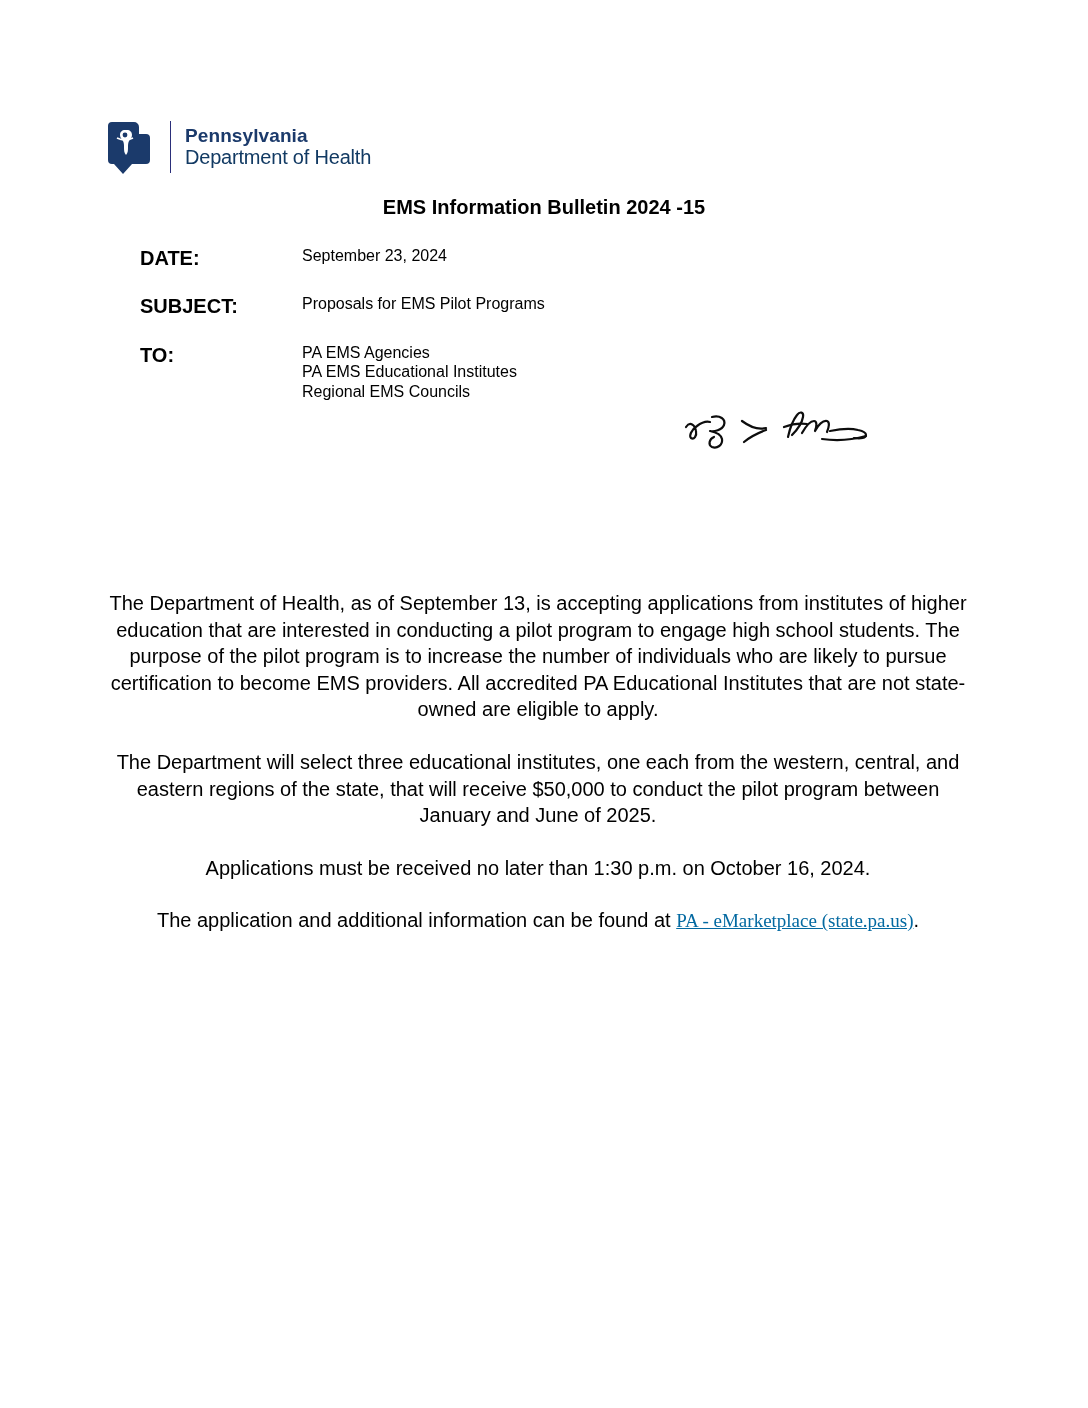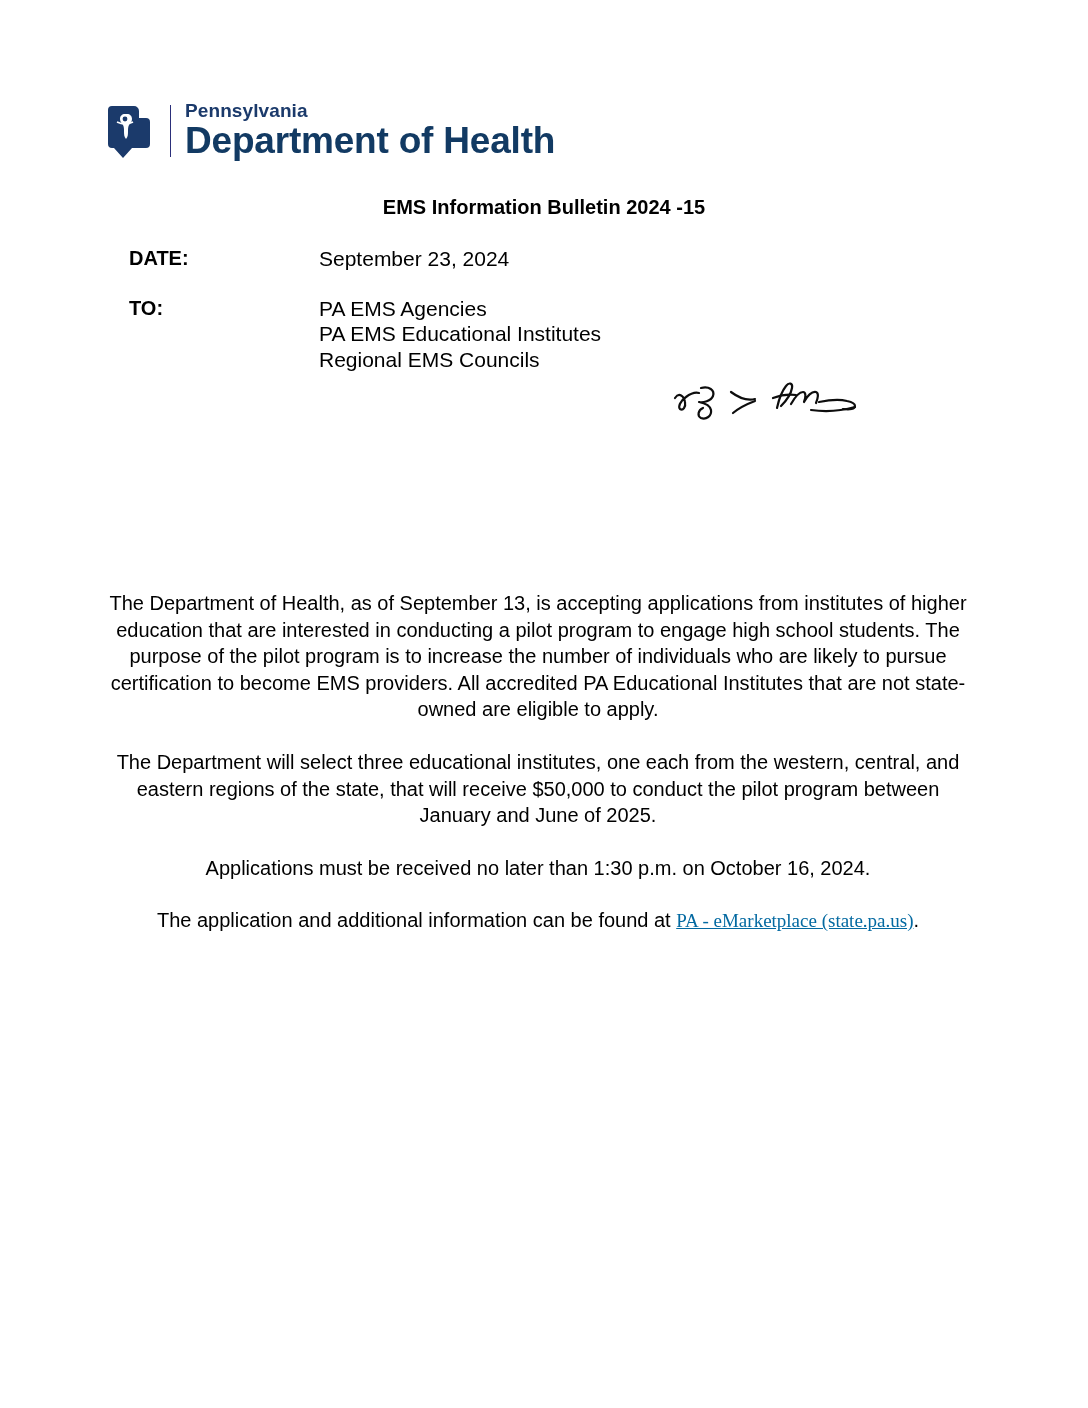--- a/index.html
+++ b/index.html
@@ -20,21 +20,21 @@
     width: 1088px;
     height: 1408px;
     box-sizing: border-box;
     padding: 0;
   }
 
   
   .letterhead {
     position: absolute;
     left: 100px;
-    top: 100px;
+    top: 116px;
     display: flex;
     align-items: center;
   }
   .keystone-wrap {
     width: 62px;
     height: 62px;
     position: relative;
     flex: 0 0 auto;
   }
   .keystone-wrap svg { display: block; }
@@ -45,62 +45,61 @@
     margin: 0 14px 0 8px;
   }
   .logo-text { line-height: 1.05; }
   .logo-text .line1 {
     font-size: 19px;
     font-weight: 700;
     color: #1b3a6b;
     letter-spacing: 0.1px;
   }
   .logo-text .line2 {
-    font-size: 37px;
-    font-weight: 700;
+    font-size: 20px;
+    font-weight: 400;
     color: #123a63;
     letter-spacing: -0.2px;
     margin-top: 1px;
   }
 
   
   .doc-title {
     position: absolute;
     left: 0;
     top: 196px;
     width: 1088px;
     text-align: center;
     font-size: 20px;
     font-weight: 700;
     text-underline-offset: 3px;
   }
 
   
   .fields {
     position: absolute;
-    left: 129px;
+    left: 140px;
     top: 246px;
     width: 820px;
   }
   .field-row {
     display: flex;
     margin-bottom: 24px;
   }
   .field-label {
     width: 162px;
     flex: 0 0 162px;
     font-size: 20px;
     font-weight: 700;
     line-height: 1.22;
   }
   .field-value {
-    font-size: 21px;
+    font-size: 16px;
     line-height: 1.22;
     white-space: pre-line;
-    margin-left: 28px;
   }
   .from-row { position: relative; }
 
   
   .signature {
     position: absolute;
     left: 540px;
     top: -22px;
     width: 280px;
     height: 60px;
@@ -151,20 +150,24 @@
 
   <div class="doc-title">EMS Information Bulletin 2024 -15</div>
 
   <div class="fields">
 
     <div class="field-row">
       <div class="field-label">DATE:</div>
       <div class="field-value">September 23, 2024</div>
     </div>
 
+    <div class="field-row">
+      <div class="field-label">SUBJECT:</div>
+      <div class="field-value">Proposals for EMS Pilot Programs</div>
+    </div>
 
     <div class="field-row">
       <div class="field-label">TO:</div>
       <div class="field-value">PA EMS Agencies
 PA EMS Educational Institutes
 Regional EMS Councils</div>
     </div>
 
     <div class="field-row from-row">
       <div class="signature">

